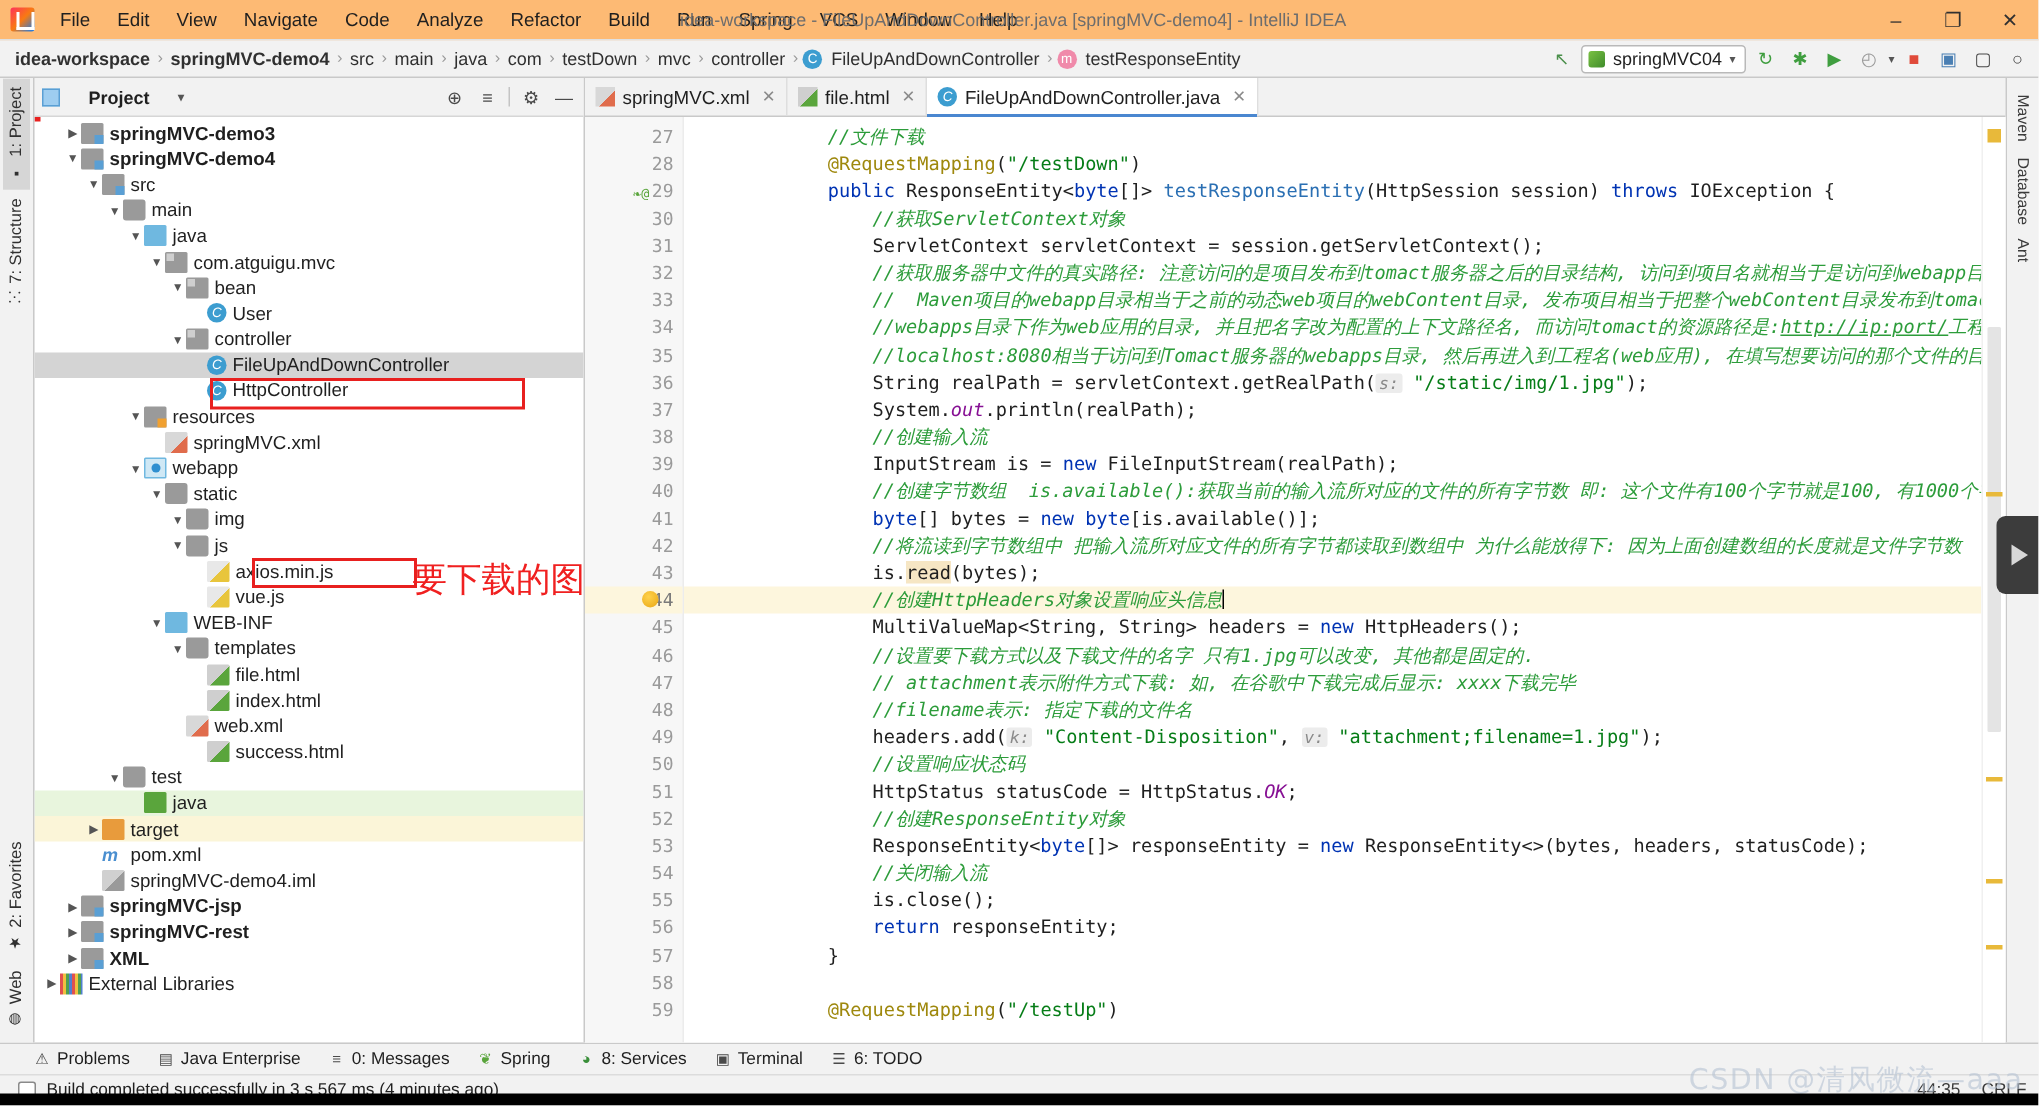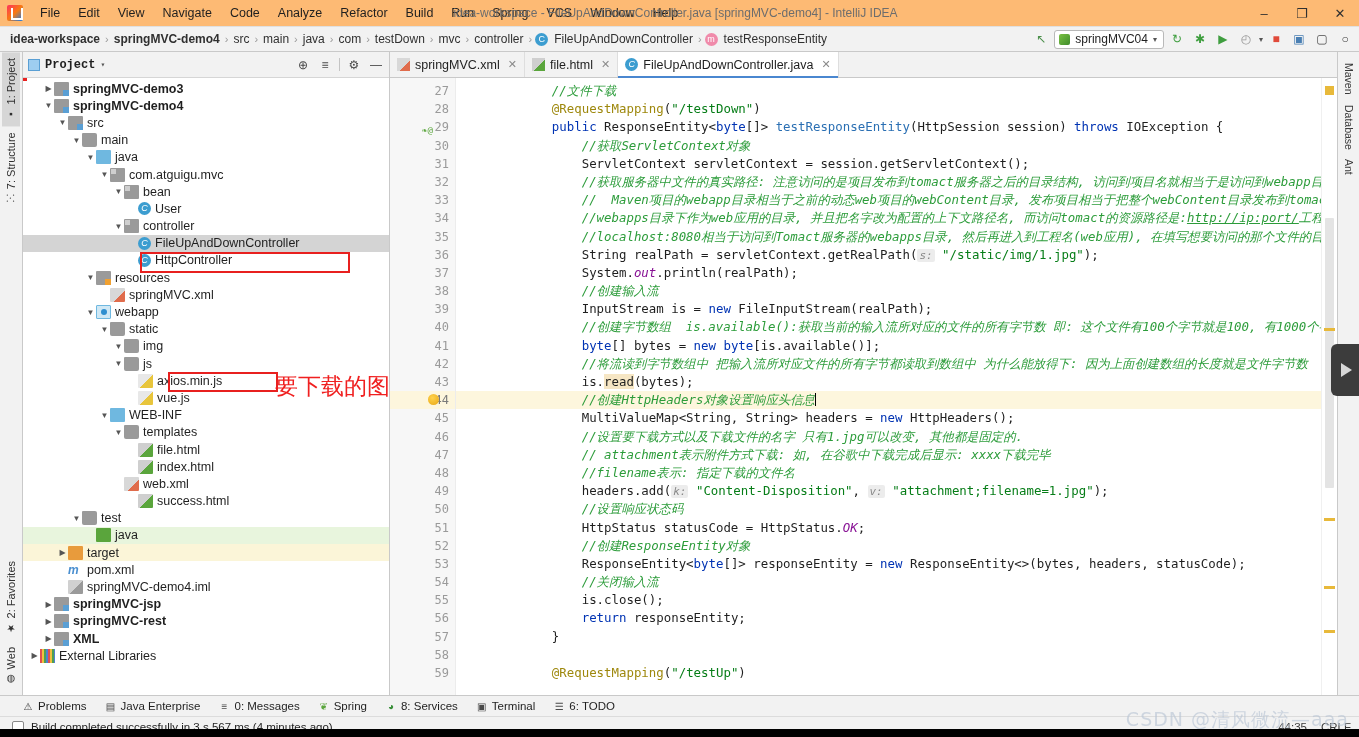--- a/index.html
+++ b/index.html
@@ -93,21 +93,21 @@
 
   
   .project-panel {
     width: 367px; display: flex; flex-direction: column; background: #fff;
     border-right: 1px solid #c9c9c9; flex: none;
   }
   .pp-header {
     height: 26px; display: flex; align-items: center; background: #f2f2f2;
     border-bottom: 1px solid #d6d6d6; padding: 0 5px; flex: none;
   }
-  .pp-title { display: flex; align-items: center; gap: 5px; font-size: 12px; font-weight: 600; font-family: Liberation Mono, monospace; }
+  .pp-title { display: flex; align-items: center; gap: 19px; font-size: 12px; font-weight: 600; }
   .pp-sq { width: 12px; height: 12px; background: #9ecdf0; border: 1px solid #5a9fd4; }
   .pp-actions { margin-left: auto; display: flex; align-items: center; gap: 6px; color: #4a4a4a; }
   .pp-act { width: 16px; height: 16px; display: flex; align-items: center; justify-content: center; font-size: 12px; }
   .pp-div { width: 1px; height: 13px; background: #c4c4c4; }
 
   .tree { flex: 1; overflow: hidden; padding-top: 2px; font-size: 12.5px; position: relative; }
   .row { display: flex; align-items: center; height: 17.2px; white-space: nowrap; position: relative; }
   .row.sel { background: #d4d4d4; }
   .row.green { background: #e8f5dd; }
   .row.yellow { background: #fbf5d8; }

